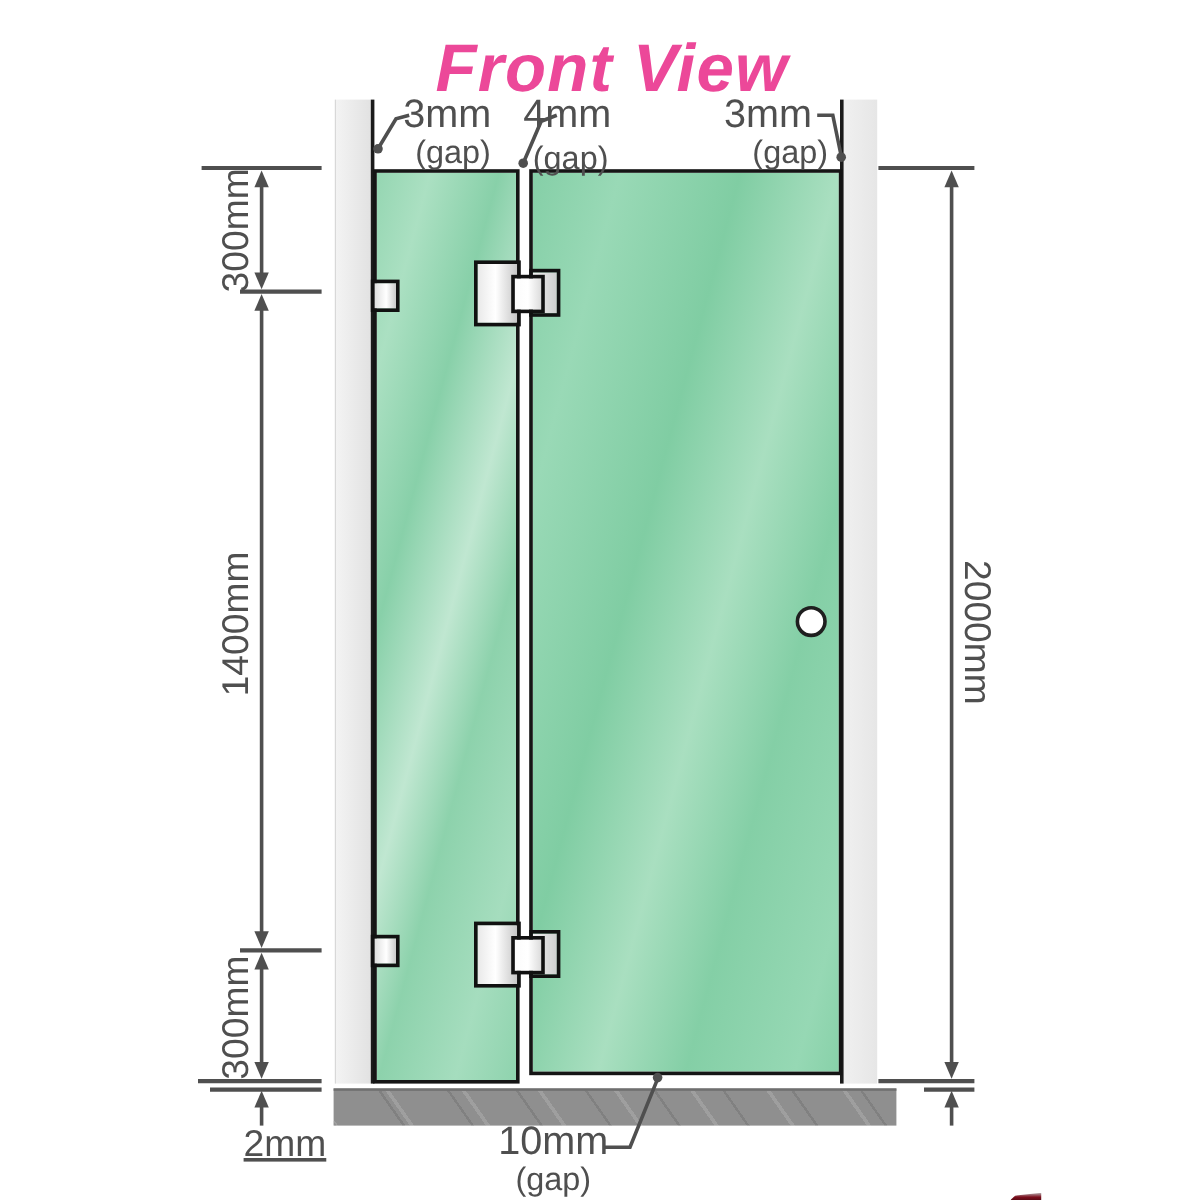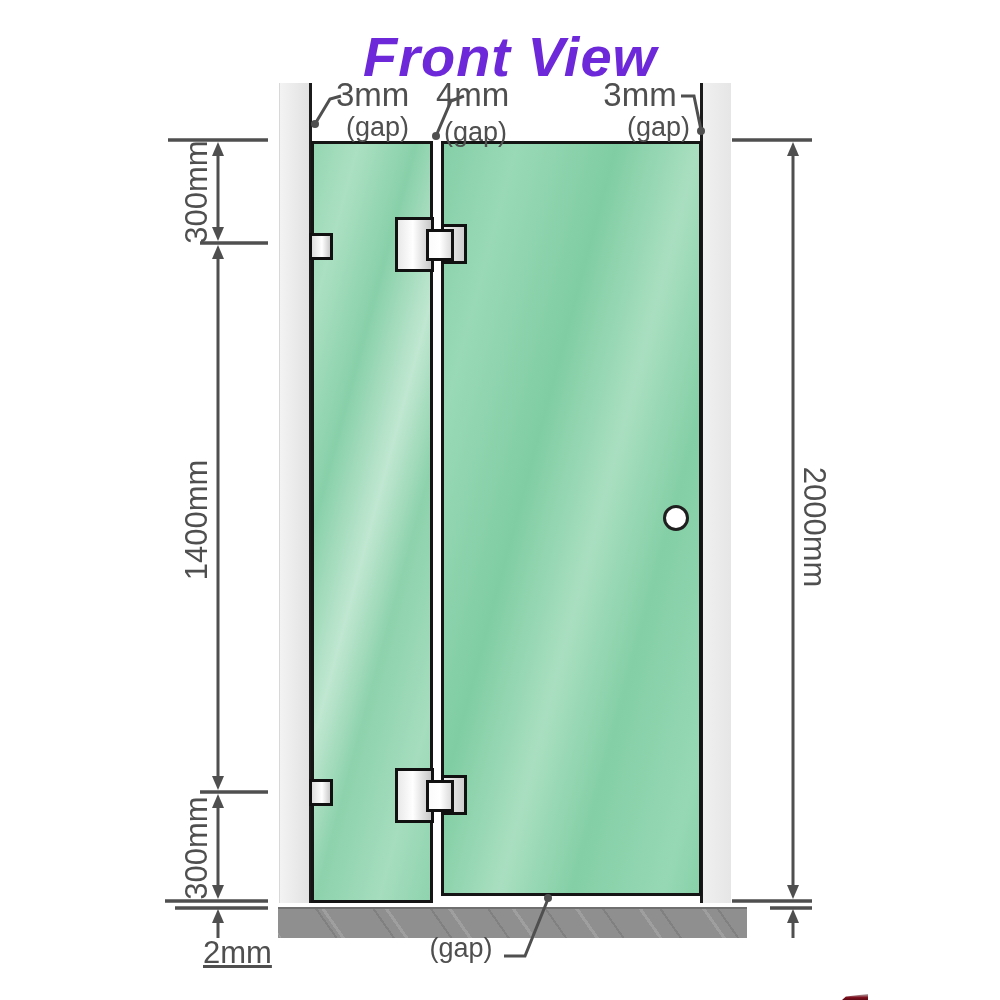--- a/index.html
+++ b/index.html
@@ -5,21 +5,21 @@
   html,body{margin:0;padding:0;background:#fff;}
   .canvas{
     position:relative;width:1000px;height:1000px;background:#fff;overflow:hidden;
     font-family:"Liberation Sans",sans-serif;
   }
   .abs{position:absolute;}
   
   .title{
     left:300px;top:24px;width:420px;text-align:center;
     font-style:italic;font-weight:bold;font-size:56px;letter-spacing:1px;
-    color:#6d28d9;white-space:nowrap;
+    color:#ec4899;white-space:nowrap;
   }
   
   .wall{top:83px;height:820px;}
   .wall-left{
     left:279px;width:29px;
     background:linear-gradient(to right,#f3f3f3,#e2e2e2);
     border-left:1px solid #d8d8d8;border-right:3px solid #1b1b1b;
   }
   .wall-right{
     left:700px;width:28px;
@@ -179,18 +179,19 @@
   </div>
   <div class="abs gap-label gap-top-mid">
     <div class="gap-value">4mm</div>
     <div class="gap-sub">(gap)</div>
   </div>
   <div class="abs gap-label gap-top-right">
     <div class="gap-value">3mm</div>
     <div class="gap-sub">(gap)</div>
   </div>
   <div class="abs gap-label gap-bottom">
+    <div class="gap-value">10mm</div>
     <div class="gap-sub">(gap)</div>
   </div>
 
   <div class="abs corner-mark"></div>
 
 </div>
 
 </body></html>

